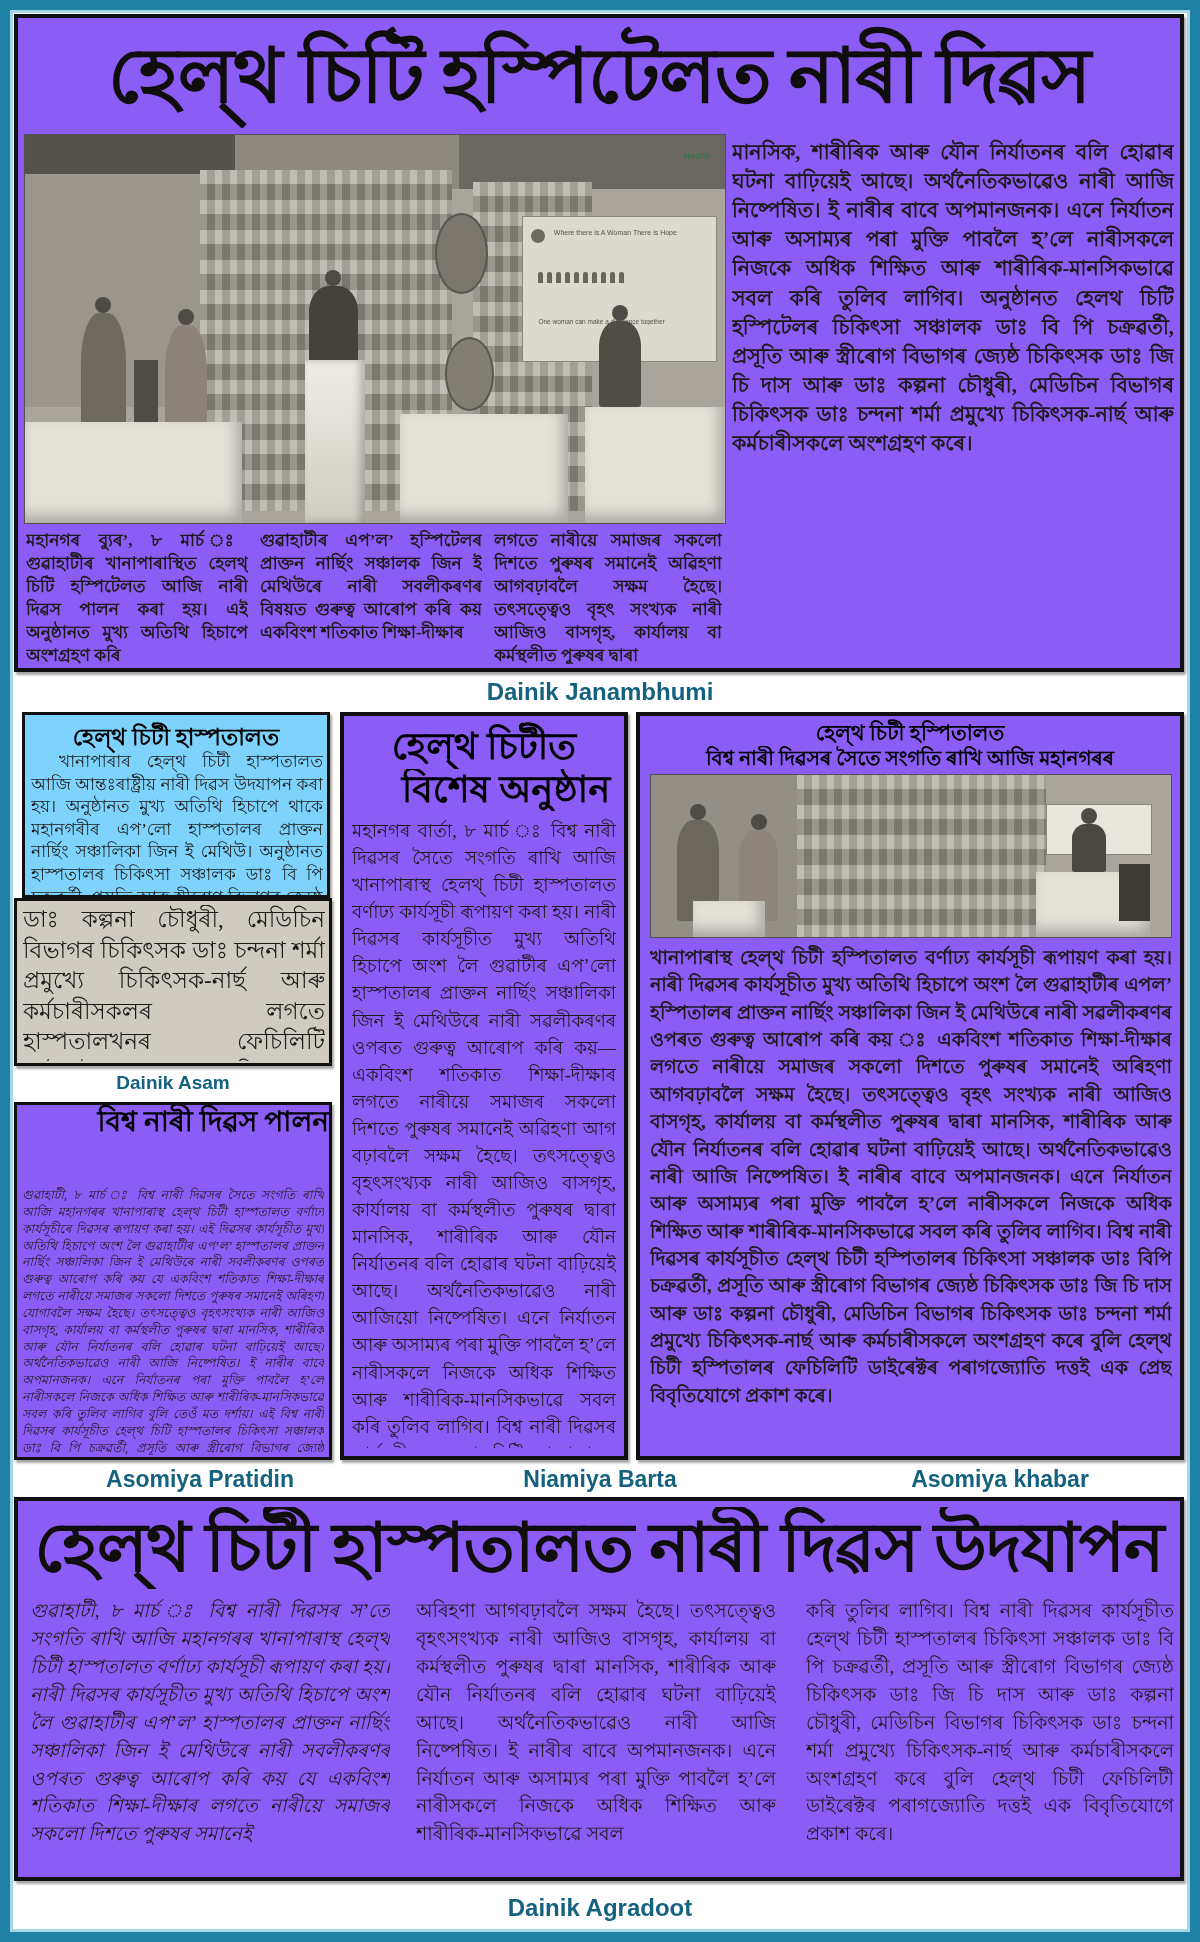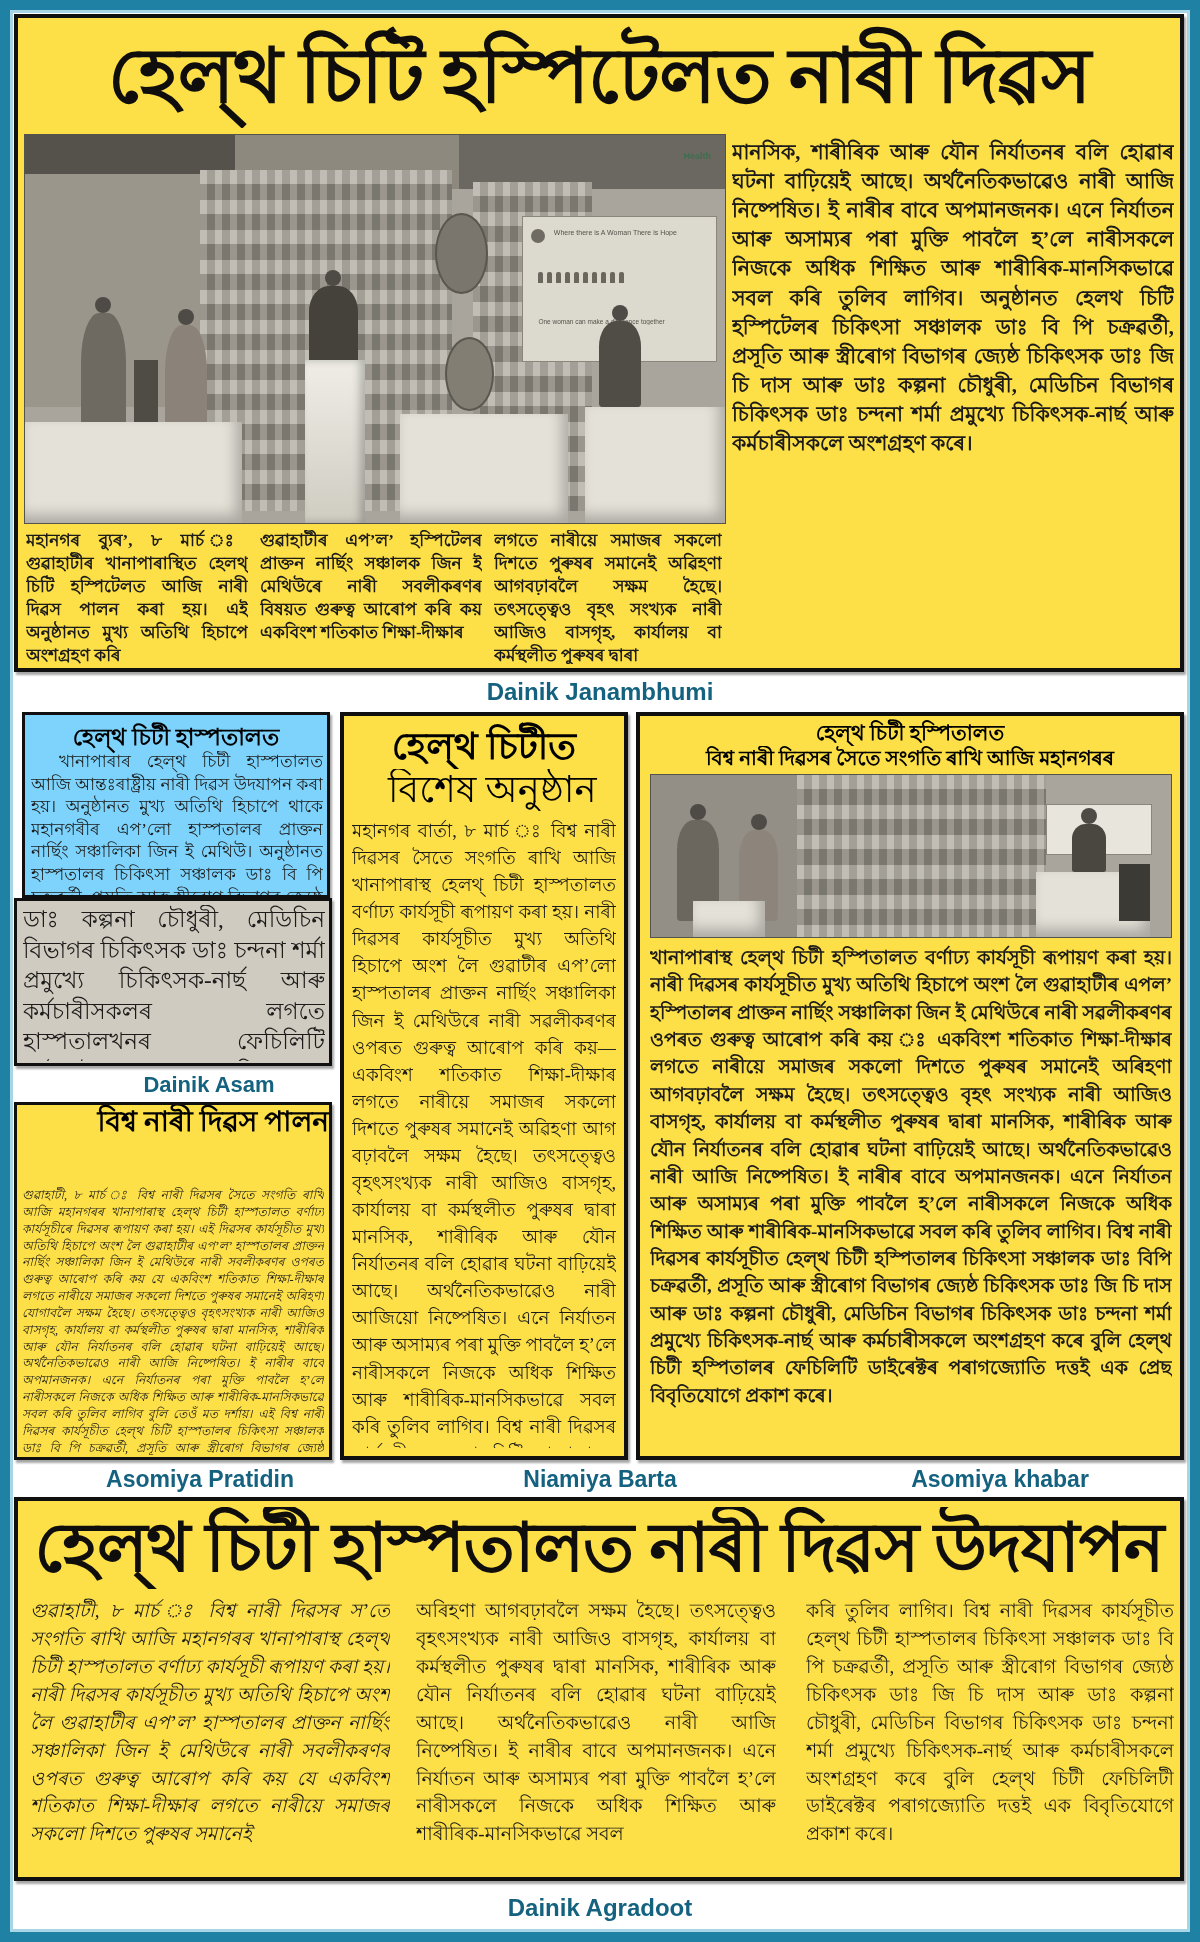--- a/index.html
+++ b/index.html
@@ -1,18 +1,18 @@
 <!DOCTYPE html>
 <html><head>
 <meta charset="utf-8">
 <style>
   html,body{margin:0;padding:0;background:#0e5f7c;}
   .canvas{position:relative;width:1200px;height:1942px;background:#1f82a5;font-family:"Liberation Serif",serif;overflow:hidden;}
   .inner{position:absolute;left:10px;top:10px;right:10px;bottom:10px;background:#ffffff;box-shadow:inset 0 0 0 3px #a9d6e5;}
-  .clip{position:absolute;background:#fde047;border:4px solid #101010;box-shadow:2px 3px 2px rgba(0,0,0,.35);box-sizing:border-box;overflow:hidden;}
+  .clip{position:absolute;background:#8b5cf6;border:4px solid #101010;box-shadow:2px 3px 2px rgba(0,0,0,.35);box-sizing:border-box;overflow:hidden;}
   .np-text{color:#1c1b19;text-align:justify;}
   .label{position:absolute;color:#14627f;font-family:"Liberation Sans",sans-serif;font-weight:bold;text-align:center;}
   .headline-xl{font-weight:bold;color:#0f0e0c;text-align:center;white-space:nowrap;overflow:hidden;letter-spacing:-1px;}
   .photo{position:absolute;background:#a9a59c;overflow:hidden;border:1px solid #55534e;}
   .ph{position:absolute;}
   .curtain{background:repeating-linear-gradient(90deg,#b3afa5 0 7px,#8e8a80 7px 15px);}
   .curtain:after{content:"";position:absolute;inset:0;background:repeating-linear-gradient(180deg,rgba(255,255,255,.18) 0 14px,rgba(0,0,0,.14) 14px 30px);}
   .figure{background:#5d5a54;border-radius:40% 40% 8% 8%/30% 30% 4% 4%;}
   .figure .head{position:absolute;left:50%;top:-16px;width:16px;height:16px;margin-left:-8px;border-radius:50%;background:#4e4b46;}
   .whitecloth{background:#e4e1d8;box-shadow:inset -6px -8px 14px rgba(0,0,0,.25);}
@@ -87,30 +87,30 @@
   </section>
   <div class="label" style="left:0;top:678px;width:1200px;font-size:24px;">Dainik Janambhumi</div>
 
   <section class="clip" style="left:22px;top:712px;width:308px;height:186px;border-width:3px;background:#7dd3fc;">
     <div style="text-align:center;font-size:23px;font-weight:bold;padding-top:4px;white-space:nowrap;overflow:hidden;">হেল্‌থ চিটী হাস্পতালত</div>
     <div class="np-text" style="position:absolute;left:6px;top:36px;width:292px;height:144px;font-size:17px;line-height:1.33;overflow:hidden;text-indent:28px;">খানাপাৰাৰ হেল্‌থ চিটী হাস্পতালত আজি আন্তঃৰাষ্ট্ৰীয় নাৰী দিৱস উদযাপন কৰা হয়। অনুষ্ঠানত মুখ্য অতিথি হিচাপে থাকে মহানগৰীৰ এপ’লো হাস্পতালৰ প্ৰাক্তন নাৰ্ছিং সঞ্চালিকা জিন ই মেথিউ। অনুষ্ঠানত হাস্পতালৰ চিকিৎসা সঞ্চালক ডাঃ বি পি চক্ৰৱৰ্তী, প্ৰসূতি আৰু স্ত্ৰীৰোগ বিভাগৰ জ্যেষ্ঠ চিকিৎসক ডাঃ জি চি দাস আৰু</div>
   </section>
   <section class="clip" style="left:14px;top:898px;width:318px;height:168px;border-width:3px;background:#cfcbc1;">
     <div class="np-text" style="position:absolute;left:6px;top:4px;width:302px;height:156px;font-size:23px;line-height:1.33;overflow:hidden;">ডাঃ কল্পনা চৌধুৰী, মেডিচিন বিভাগৰ চিকিৎসক ডাঃ চন্দনা শৰ্মা প্ৰমুখ্যে চিকিৎসক-নাৰ্ছ আৰু কৰ্মচাৰীসকলৰ লগতে হাস্পতালখনৰ ফেচিলিটি ডাইৰেক্টৰ পৰাগজ্যোতি দত্ত উপস্থিত থাকে।</div>
   </section>
-  <div class="label" style="left:14px;top:1072px;width:318px;font-size:22px;padding-left:36px;">Dainik Asam</div>
+  <div class="label" style="left:14px;top:1072px;width:318px;font-size:19px;">Dainik Asam</div>
 
   <section class="clip" style="left:14px;top:1102px;width:318px;height:358px;border-width:3px;">
     <div style="text-align:right;font-weight:bold;font-size:28px;line-height:1.2;white-space:nowrap;overflow:hidden;">বিশ্ব নাৰী দিৱস পালন</div>
     <div class="np-text" style="position:absolute;left:5px;top:82px;width:302px;height:268px;font-size:12.3px;line-height:1.37;font-style:italic;overflow:hidden;">গুৱাহাটী, ৮ মাৰ্চ ঃ বিশ্ব নাৰী দিৱসৰ সৈতে সংগতি ৰাখি আজি মহানগৰৰ খানাপাৰাস্থ হেল্‌থ চিটী হাস্পতালত বৰ্ণাঢ্য কাৰ্যসূচীৰে দিৱসৰ ৰূপায়ণ কৰা হয়। এই দিৱসৰ কাৰ্যসূচীত মুখ্য অতিথি হিচাপে অংশ লৈ গুৱাহাটীৰ এপ’ল’ হাস্পতালৰ প্ৰাক্তন নাৰ্ছিং সঞ্চালিকা জিন ই মেথিউৰে নাৰী সবলীকৰণৰ ওপৰত গুৰুত্ব আৰোপ কৰি কয় যে একবিংশ শতিকাত শিক্ষা-দীক্ষাৰ লগতে নাৰীয়ে সমাজৰ সকলো দিশতে পুৰুষৰ সমানেই অৰিহণা যোগাবলৈ সক্ষম হৈছে। তৎসত্ত্বেও বৃহৎসংখ্যক নাৰী আজিও বাসগৃহ, কাৰ্যালয় বা কৰ্মস্থলীত পুৰুষৰ দ্বাৰা মানসিক, শাৰীৰিক আৰু যৌন নিৰ্যাতনৰ বলি হোৱাৰ ঘটনা বাঢ়িয়েই আছে। অৰ্থনৈতিকভাৱেও নাৰী আজি নিষ্পেষিত। ই নাৰীৰ বাবে অপমানজনক। এনে নিৰ্যাতনৰ পৰা মুক্তি পাবলৈ হ’লে নাৰীসকলে নিজকে অধিক শিক্ষিত আৰু শাৰীৰিক-মানসিকভাৱে সবল কৰি তুলিব লাগিব বুলি তেওঁ মত দৰ্শায়। এই বিশ্ব নাৰী দিৱসৰ কাৰ্যসূচীত হেল্‌থ চিটি হাস্পতালৰ চিকিৎসা সঞ্চালক ডাঃ বি পি চক্ৰৱৰ্তী, প্ৰসূতি আৰু স্ত্ৰীৰোগ বিভাগৰ জ্যেষ্ঠ চিকিৎসক ডাঃ জি চি দাস আৰু ডাঃ কল্পনা চৌধুৰী, মেডিচিন বিভাগৰ চিকিৎসক ডাঃ চন্দনা শৰ্মা প্ৰমুখ্যে চিকিৎসক-নাৰ্ছ আৰু হাস্পতালখনৰ পৰাগজ্যোতি দত্ত প্ৰমুখ্যে কৰ্মচাৰীসকলে অংশগ্ৰহণ কৰে।</div>
   </section>
 
   <section class="clip" style="left:340px;top:712px;width:288px;height:748px;">
     <div style="text-align:center;font-weight:bold;font-size:37px;line-height:1.15;padding-top:10px;white-space:nowrap;overflow:hidden;">হেল্‌থ চিটীত</div>
-    <div style="text-align:left;font-weight:normal;font-size:37px;line-height:1.15;white-space:nowrap;overflow:hidden;padding-left:44px;">বিশেষ অনুষ্ঠান</div>
+    <div style="text-align:center;font-weight:bold;font-size:37px;line-height:1.15;white-space:nowrap;overflow:hidden;padding-left:44px;">বিশেষ অনুষ্ঠান</div>
     <div class="np-text" style="position:absolute;left:8px;top:102px;width:264px;height:630px;font-size:18.3px;line-height:1.48;overflow:hidden;">মহানগৰ বাৰ্তা, ৮ মাৰ্চ ঃ বিশ্ব নাৰী দিৱসৰ সৈতে সংগতি ৰাখি আজি খানাপাৰাস্থ হেলথ্‌ চিটী হাস্পতালত বৰ্ণাঢ্য কাৰ্যসূচী ৰূপায়ণ কৰা হয়। নাৰী দিৱসৰ কাৰ্যসূচীত মুখ্য অতিথি হিচাপে অংশ লৈ গুৱাটীৰ এপ’লো হাস্পতালৰ প্ৰাক্তন নাৰ্ছিং সঞ্চালিকা জিন ই মেথিউৰে নাৰী সৱলীকৰণৰ ওপৰত গুৰুত্ব আৰোপ কৰি কয়— একবিংশ শতিকাত শিক্ষা-দীক্ষাৰ লগতে নাৰীয়ে সমাজৰ সকলো দিশতে পুৰুষৰ সমানেই অৱিহণা আগ বঢ়াবলৈ সক্ষম হৈছে। তৎসত্ত্বেও বৃহৎসংখ্যক নাৰী আজিও বাসগৃহ, কাৰ্যালয় বা কৰ্মস্থলীত পুৰুষৰ দ্বাৰা মানসিক, শাৰীৰিক আৰু যৌন নিৰ্যাতনৰ বলি হোৱাৰ ঘটনা বাঢ়িয়েই আছে। অৰ্থনৈতিকভাৱেও নাৰী আজিয়ো নিষ্পেষিত। এনে নিৰ্যাতন আৰু অসাম্যৰ পৰা মুক্তি পাবলৈ হ’লে নাৰীসকলে নিজকে অধিক শিক্ষিত আৰু শাৰীৰিক-মানসিকভাৱে সবল কৰি তুলিব লাগিব। বিশ্ব নাৰী দিৱসৰ কাৰ্যসূচীত হেলথ চিটি হাস্পতালৰ চিকিৎসা সঞ্চালক ডাঃ বি পি চক্ৰৱৰ্তী, প্ৰসূতি আৰু স্ত্ৰীৰোগ বিভাগৰ জ্যেষ্ঠ চিকিৎসক ডাঃ জি চি দাস আৰু ডাঃ কল্পনা চৌধুৰী, মেডিচিন বিভাগৰ চিকিৎসক ডাঃ চন্দনা শৰ্মা প্ৰমুখ্যে চিকিৎসক-নাৰ্ছ আৰু কৰ্মচাৰীসকলে অংশগ্ৰহণ কৰে বুলি হেলথ চিটি হাস্পতালৰ ফেচিলিটি ডাইৰেক্টৰ পৰাগজ্যোতি দত্তই জানিবলৈ দিছে।</div>
   </section>
 
   <section class="clip" style="left:636px;top:712px;width:548px;height:748px;">
     <div style="text-align:center;font-weight:bold;font-size:21px;line-height:1.25;padding-top:4px;white-space:nowrap;overflow:hidden;">হেল্‌থ চিটী হস্পিতালত</div>
     <div style="text-align:center;font-weight:bold;font-size:20px;line-height:1.25;white-space:nowrap;overflow:hidden;">বিশ্ব নাৰী দিৱসৰ সৈতে সংগতি ৰাখি আজি মহানগৰৰ</div>
 
     <div class="photo" style="left:10px;top:58px;width:520px;height:162px;">
       <div class="ph curtain" style="left:28%;top:0;width:48%;height:100%;"></div>
       <div class="ph" style="left:0;top:0;width:28%;height:100%;background:#938f86;"></div>

